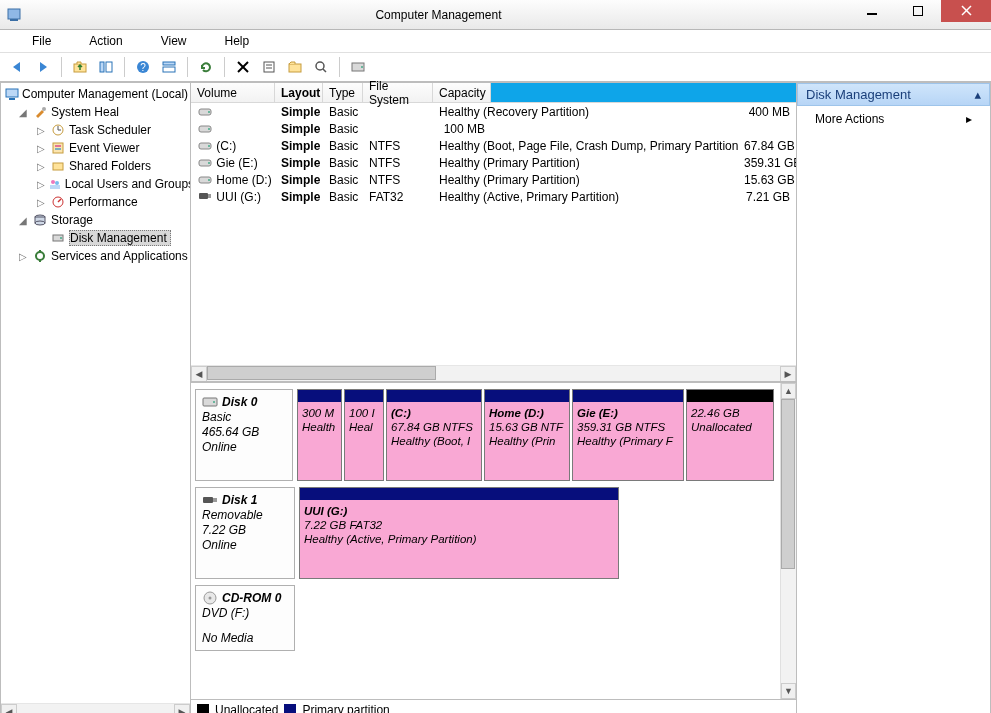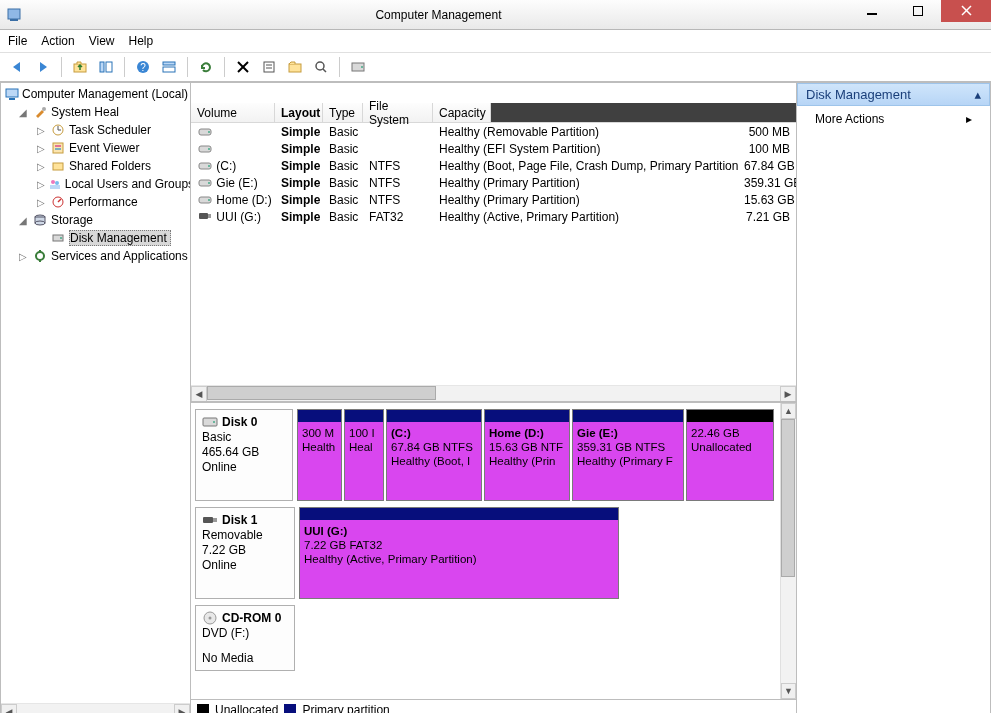--- a/index.html
+++ b/index.html
@@ -24,21 +24,21 @@
   }
   .titlebar .winbtn {
     width: 46px; height: 22px; display:flex; align-items:center; justify-content:center;
     margin-top:-8px; color:#000;
   }
   .titlebar .winbtn.close { background:#c8504e; color:#fff; width:50px;}
   .menubar {
     display:flex; align-items:center; gap:14px; padding:4px 8px;
     background:#fff; border-bottom:1px solid #e0e0e0;
   }
-  .menubar span { cursor:default; }
+  .menubar span { cursor:default;margin-left:24px; }
   .toolbar {
     display:flex; align-items:center; gap:4px; padding:3px 6px;
     background:#fff; border-bottom:1px solid #bdbdbd;
   }
   .tbtn {
     width:22px; height:22px; display:flex; align-items:center; justify-content:center;
     border:1px solid transparent; border-radius:2px;
   }
   .tdiv { width:1px; height:20px; background:#ccc; margin:0 3px; }
   .body-row {
@@ -57,51 +57,51 @@
   .l0{padding-left:2px;} .l1{padding-left:16px;} .l2{padding-left:34px;}
   .lp-scroll { height:16px; border-top:1px solid #e6e6e6; display:flex; align-items:center;}
   .lp-scroll .sbtn{width:16px;height:16px;border:1px solid #ccc;background:#f0f0f0;display:flex;align-items:center;justify-content:center;font-size:9px;color:#555;}
   .lp-scroll .strack{flex:1;height:16px;background:#f2f2f2;}
   
   .centerpane {
     flex:1; display:flex; flex-direction:column; background:#fff; border-right:1px solid #bdbdbd;
     min-width:0;
   }
   .vol-table { display:flex; flex-direction:column;}
-  .vol-head { display:flex; border-bottom:1px solid #d8d8d8; background:#404040; height:20px;margin-top:20px;}
+  .vol-head { display:flex; border-bottom:1px solid #d8d8d8; background:#0ea5e9; height:20px;}
   .vh-cell {
     border-right:1px solid #d8d8d8; padding:2px 6px; font-size:12px;
     display:flex; align-items:center; background:linear-gradient(#fdfdfd,#f2f2f2);
   }
   .vol-body { height:262px; overflow:hidden; }
   .vrow { display:flex; height:17px; align-items:center;}
   .vrow .vcell { padding:16px 6px; white-space:nowrap; overflow:hidden; text-overflow:clip;}
   .vrow .vicon { width:16px; display:inline-flex; align-items:center; justify-content:center;}
   .c-vol{width:84px;} .c-lay{width:48px;font-weight:bold;} .c-typ{width:40px;} .c-fs{width:70px;} .c-stat{flex:1;} .c-cap{width:58px;text-align:right;}
   .center-hscroll {
     height:16px; border-top:1px solid #e6e6e6; display:flex;
   }
   .center-hscroll .sbtn{width:16px;height:16px;border:1px solid #ccc;background:#f0f0f0;display:flex;align-items:center;justify-content:center;font-size:9px;color:#555;}
   .center-hscroll .strack{flex:1;background:#f2f2f2;position:relative;}
   .center-hscroll .sthumb{position:absolute;left:0;top:0;height:14px;width:40%;background:#cfcfcf;border:1px solid #aaa;}
   
   .diskmap-area {
     flex:1; border-top:2px solid #bdbdbd; overflow:hidden; position:relative; display:flex;
   }
-  .disk-rows { flex:1; overflow:hidden; padding:6px 4px 0 4px;}
+  .disk-rows { flex:1; overflow:hidden; padding:6px 4px 0 4px;font-style:italic;}
   .disk-row { display:flex; margin-bottom:6px; min-height:92px;}
   .disk-label {
     width:100px; border:1px solid #b0b0b0; padding:5px 6px; background:#fdfdfd;
     display:flex; flex-direction:column; gap:1px;
   }
   .disk-label .dicon{display:flex;align-items:center;gap:4px;font-weight:bold;}
   .parts { flex:1; display:flex; margin-left:4px;}
   .part {
     border:1px solid #7a7a7a; margin-right:2px; display:flex; flex-direction:column;
-    overflow:hidden; background:#d946ef; min-width:0;
+    overflow:hidden; background:#f9a8d4; min-width:0;
   }
   .part .bar { height:12px; background:#070e7c; }
   .part.unalloc .bar{background:#000;}
   .part .plabel { padding:4px 4px; font-size:11.5px; line-height:14px; white-space:nowrap; overflow:hidden;}
   .part .plabel b{font-weight:bold;}
   .diskmap-vscroll {
     width:16px; border-left:1px solid #e0e0e0; display:flex; flex-direction:column;
   }
   .diskmap-vscroll .sbtn{height:16px;border:1px solid #ccc;background:#f0f0f0;display:flex;align-items:center;justify-content:center;font-size:9px;color:#555;}
   .diskmap-vscroll .strack{flex:1;background:#f2f2f2;position:relative;}
@@ -373,34 +373,33 @@
           <div class="vrow">
             <div class="vcell c-vol"><span class="vicon">
                 <svg width="14" height="8">
                   <rect x="1" y="1" width="12" height="6" rx="2" fill="#d9d9d9" stroke="#888"></rect>
                   <circle cx="11" cy="4" r="1" fill="#4a8"></circle>
                 </svg>
               </span> </div>
             <div class="vcell c-lay">Simple</div>
             <div class="vcell c-typ">Basic</div>
             <div class="vcell c-fs"></div>
-            <div class="vcell c-stat">Healthy (Removable Partition)</div>
-            <div class="vcell c-cap">500 MB</div>
+            <div class="vcell c-stat">Healthy (Recovery Partition)</div>
+            <div class="vcell c-cap">400 MB</div>
           </div>
           <div class="vrow">
             <div class="vcell c-vol"><span class="vicon">
                 <svg width="14" height="8">
                   <rect x="1" y="1" width="12" height="6" rx="2" fill="#d9d9d9" stroke="#888"></rect>
                   <circle cx="11" cy="4" r="1" fill="#4a8"></circle>
                 </svg>
               </span> </div>
             <div class="vcell c-lay">Simple</div>
             <div class="vcell c-typ">Basic</div>
             <div class="vcell c-fs"></div>
-            <div class="vcell c-stat">Healthy (EFI System Partition)</div>
             <div class="vcell c-cap">100 MB</div>
           </div>
           <div class="vrow">
             <div class="vcell c-vol"><span class="vicon">
                 <svg width="14" height="8">
                   <rect x="1" y="1" width="12" height="6" rx="2" fill="#d9d9d9" stroke="#888"></rect>
                   <circle cx="11" cy="4" r="1" fill="#4a8"></circle>
                 </svg>
               </span> (C:)</div>
             <div class="vcell c-lay">Simple</div>

